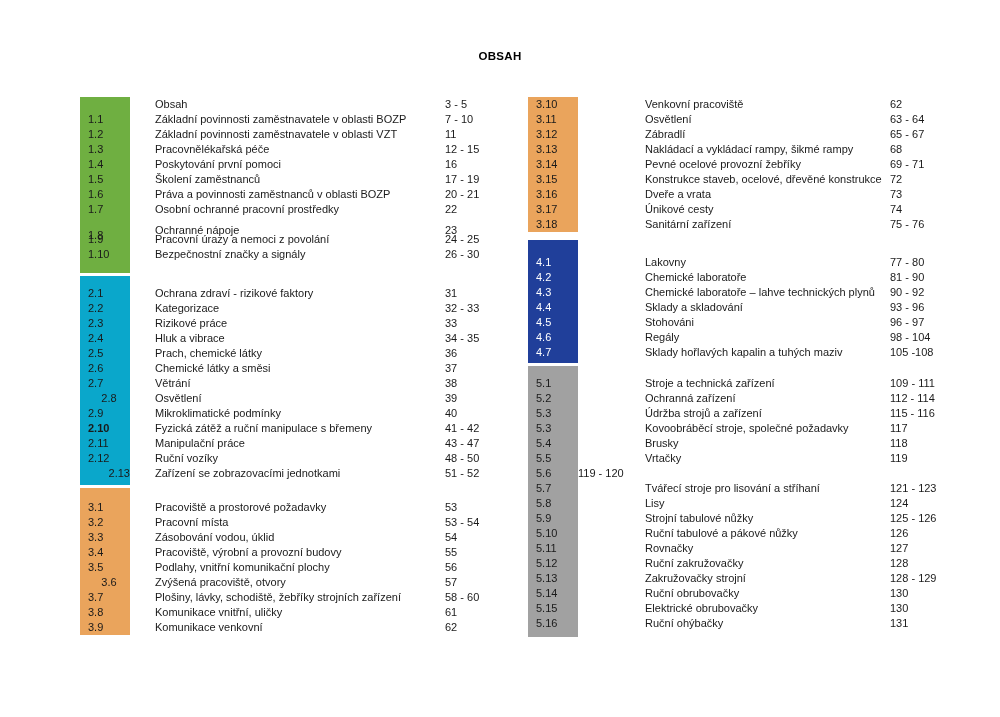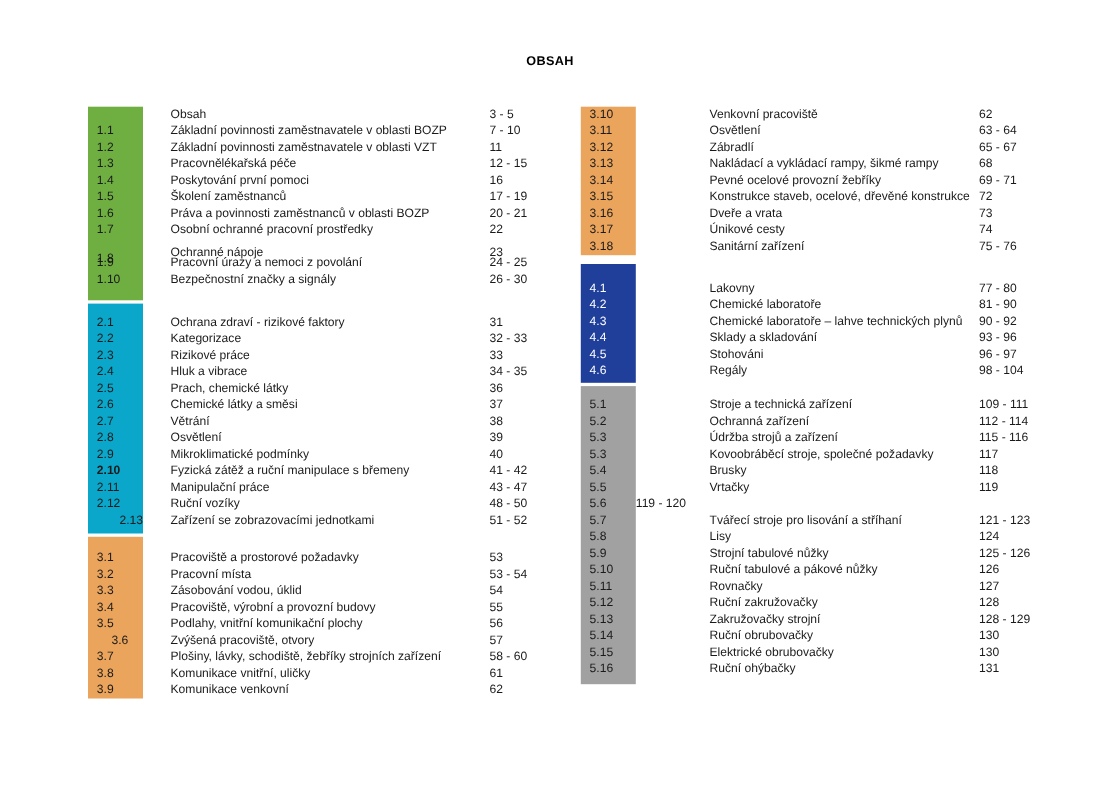--- a/index.html
+++ b/index.html
@@ -122,21 +122,21 @@
         <span class="cell-num" style="color: rgb(26, 26, 26);">2.6</span>
         <span class="cell-title">Chemické látky a směsi</span>
         <span class="cell-pages">37</span>
       </div>
       <div class="row">
         <span class="cell-num" style="color: rgb(26, 26, 26);">2.7</span>
         <span class="cell-title">Větrání</span>
         <span class="cell-pages">38</span>
       </div>
       <div class="row">
-        <span class="cell-num" style="color: rgb(26, 26, 26);">2.8</span>
+        <span class="cell-num" style="color: rgb(26, 26, 26); text-align: center;">2.8</span>
         <span class="cell-title">Osvětlení</span>
         <span class="cell-pages">39</span>
       </div>
       <div class="row">
         <span class="cell-num" style="color: rgb(26, 26, 26);">2.9</span>
         <span class="cell-title">Mikroklimatické podmínky</span>
         <span class="cell-pages">40</span>
       </div>
       <div class="row">
         <span class="cell-num" style="color: rgb(26, 26, 26); font-weight: bold;">2.10</span>
@@ -282,20 +282,25 @@
       <div class="row">
         <span class="cell-num" style="color: rgb(255, 255, 255);">4.5</span>
         <span class="cell-title">Stohováni</span>
         <span class="cell-pages">96 - 97</span>
       </div>
       <div class="row">
         <span class="cell-num" style="color: rgb(255, 255, 255);">4.6</span>
         <span class="cell-title">Regály</span>
         <span class="cell-pages">98 - 104</span>
       </div>
+      <div class="row">
+        <span class="cell-num" style="color: rgb(255, 255, 255);">4.7</span>
+        <span class="cell-title">Sklady hořlavých kapalin a tuhých maziv</span>
+        <span class="cell-pages">105 -108</span>
+      </div>
     </div>
     <div class="block" style="padding-top: 10px; padding-bottom: 6px; margin-bottom: 0px;">
       <div class="band" style="background: rgb(161, 161, 161);"></div>
       <div class="row">
         <span class="cell-num" style="color: rgb(26, 26, 26);">5.1</span>
         <span class="cell-title">Stroje a technická zařízení</span>
         <span class="cell-pages">109 - 111</span>
       </div>
       <div class="row">
         <span class="cell-num" style="color: rgb(26, 26, 26);">5.2</span>

